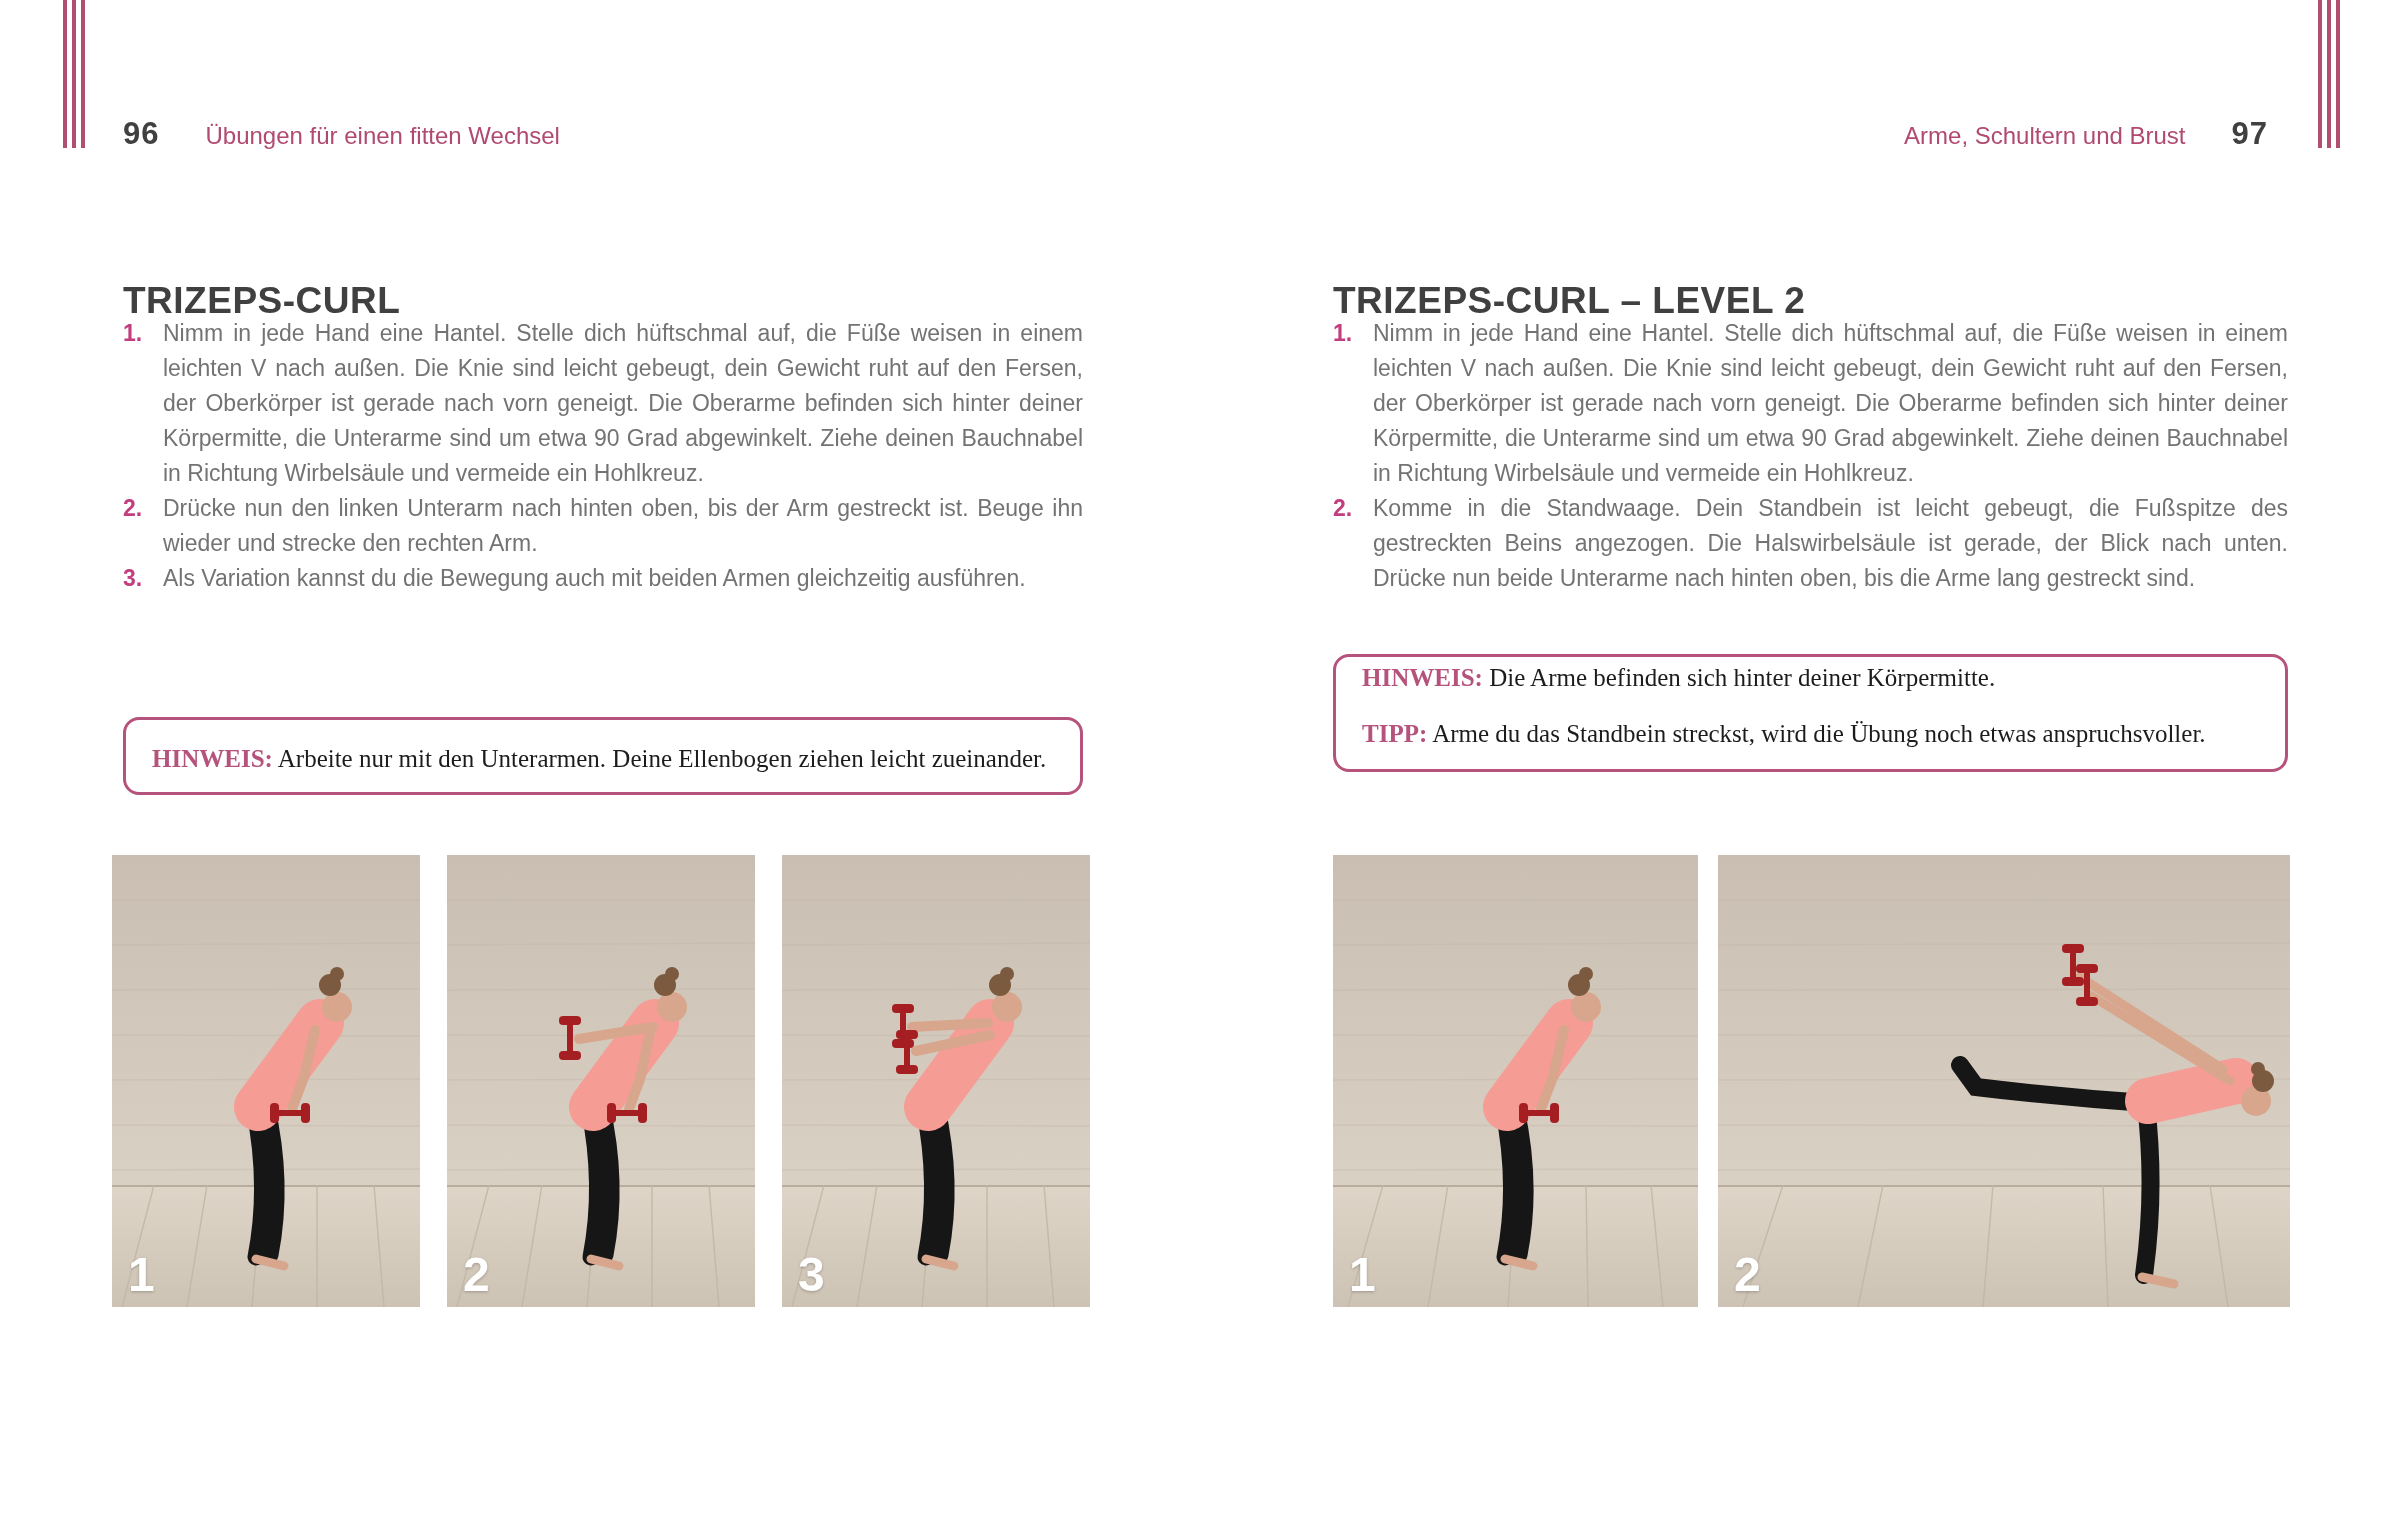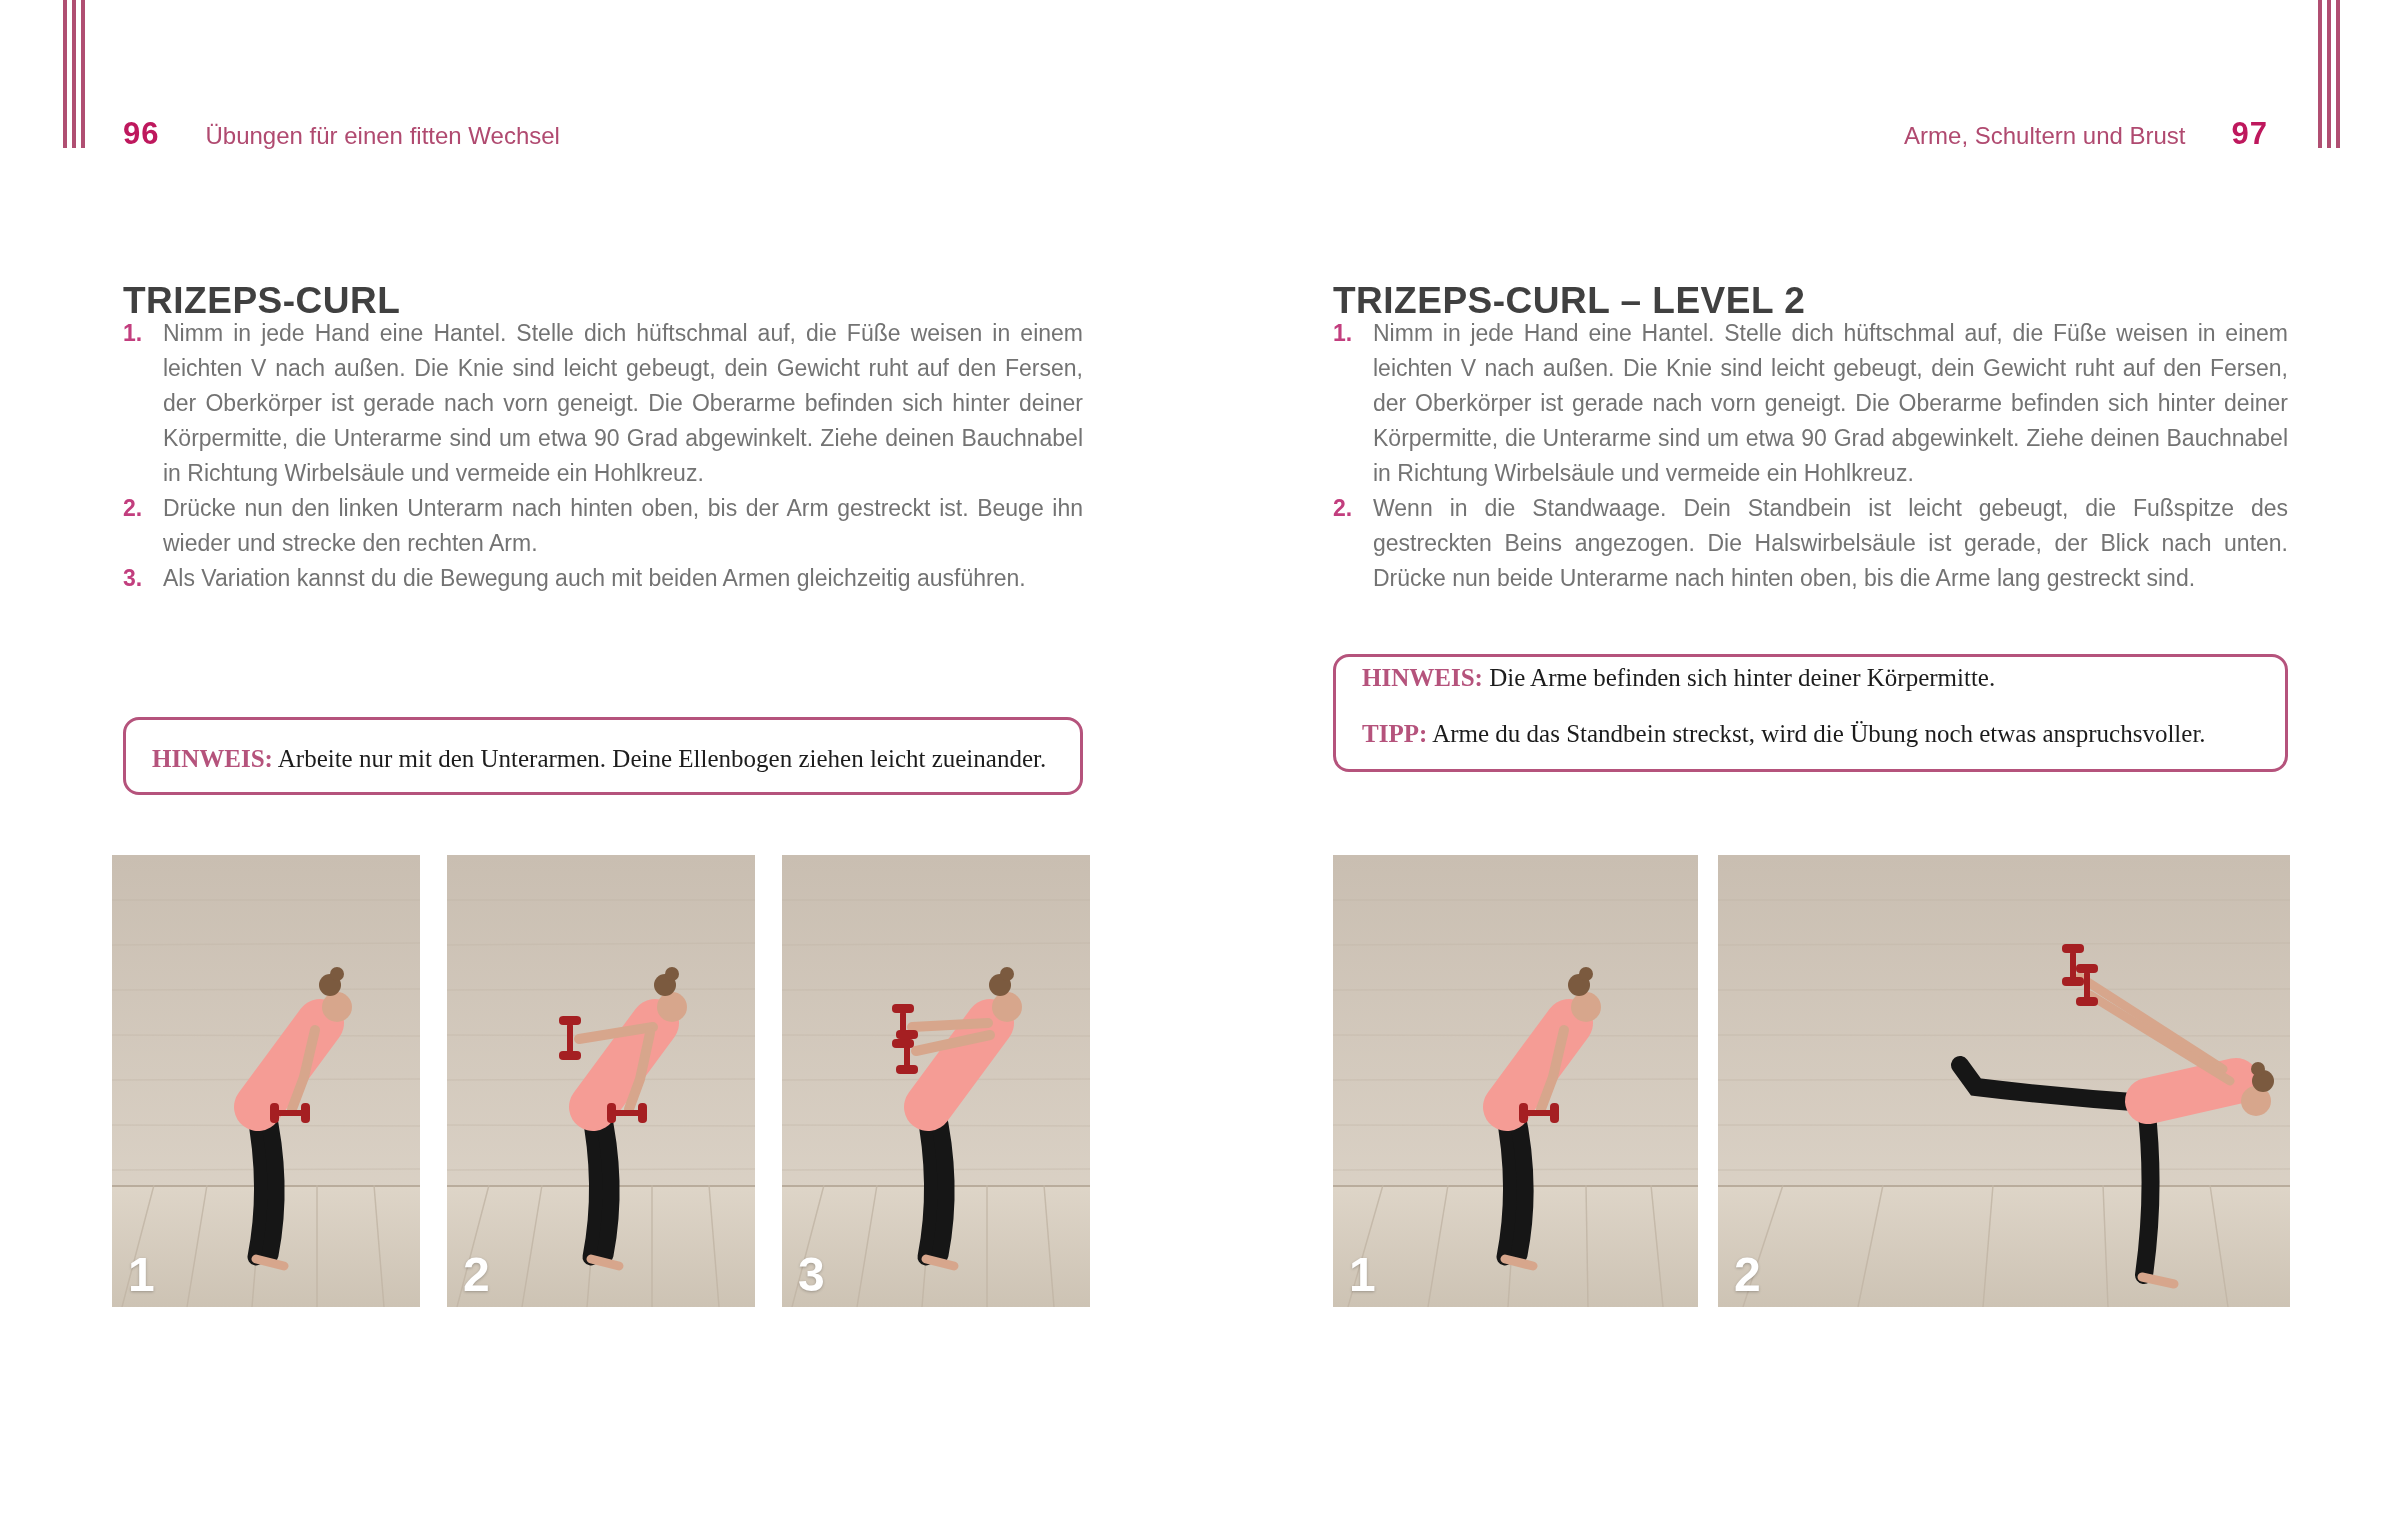--- a/index.html
+++ b/index.html
@@ -5,21 +5,21 @@
   html,body{margin:0;padding:0;background:#ffffff;}
   .spread{position:relative;width:2400px;height:1516px;background:#ffffff;overflow:hidden;
           font-family:"Liberation Sans",sans-serif;}
   .stripe{position:absolute;top:0;width:4px;height:148px;background:#b04f72;}
   .s1{left:63px}.s2{left:72px}.s3{left:81px}
   .s4{left:2318px}.s5{left:2327px}.s6{left:2336px}
 
   .header{position:absolute;top:116px;display:flex;align-items:baseline;gap:46px;}
   .header-left{left:123px;}
   .header-right{right:132px;justify-content:flex-end;}
-  .pagenum{font-size:31px;font-weight:800;color:#be185d;letter-spacing:1px;}
+  .pagenum{font-size:31px;font-weight:800;color:#404040;letter-spacing:1px;}
   .chapter{font-size:24px;font-weight:500;color:#b04a70;}
 
   .ex-title{position:absolute;top:256px;font-size:37px;line-height:40px;font-weight:800;
             color:#404040;letter-spacing:0.5px;}
   .t-left{left:123px;}
   .t-right{left:1333px;}
 
   .steps{position:absolute;top:316px;list-style:none;margin:0;padding:0;}
   .steps-left{left:123px;width:960px;}
   .steps-right{left:1333px;width:955px;}
@@ -96,21 +96,21 @@
     </li>
   </ol>
 
   <ol class="steps steps-right">
     <li class="step">
       <span class="step-num">1.</span>
       <span class="step-text">Nimm in jede Hand eine Hantel. Stelle dich hüftschmal auf, die Füße weisen in einem leichten V nach außen. Die Knie sind leicht gebeugt, dein Gewicht ruht auf den Fersen, der Oberkörper ist gerade nach vorn geneigt. Die Oberarme befinden sich hinter deiner Körpermitte, die Unterarme sind um etwa 90 Grad abgewinkelt. Ziehe deinen Bauchnabel in Richtung Wirbelsäule und vermeide ein Hohlkreuz.</span>
     </li>
     <li class="step">
       <span class="step-num">2.</span>
-      <span class="step-text">Wenn in die Standwaage. Dein Standbein ist leicht gebeugt, die Fußspitze des gestreckten Beins angezogen. Die Halswirbelsäule ist gerade, der Blick nach unten. Drücke nun beide Unterarme nach hinten oben, bis die Arme lang gestreckt sind.</span>
+      <span class="step-text">Komme in die Standwaage. Dein Standbein ist leicht gebeugt, die Fußspitze des gestreckten Beins angezogen. Die Halswirbelsäule ist gerade, der Blick nach unten. Drücke nun beide Unterarme nach hinten oben, bis die Arme lang gestreckt sind.</span>
     </li>
   </ol>
 
   <div class="notebox note-left">
     <p><span class="note-label">HINWEIS:</span> <span>Arbeite nur mit den Unterarmen. Deine Ellenbogen ziehen leicht zueinander.</span></p>
   </div>
 
   <div class="notebox note-right">
     <p><span class="note-label">HINWEIS:</span> <span>Die Arme befinden sich hinter deiner Körpermitte.</span></p>
     <p><span class="note-label">TIPP:</span> <span>Arme du das Standbein streckst, wird die Übung noch etwas anspruchsvoller.</span></p>

